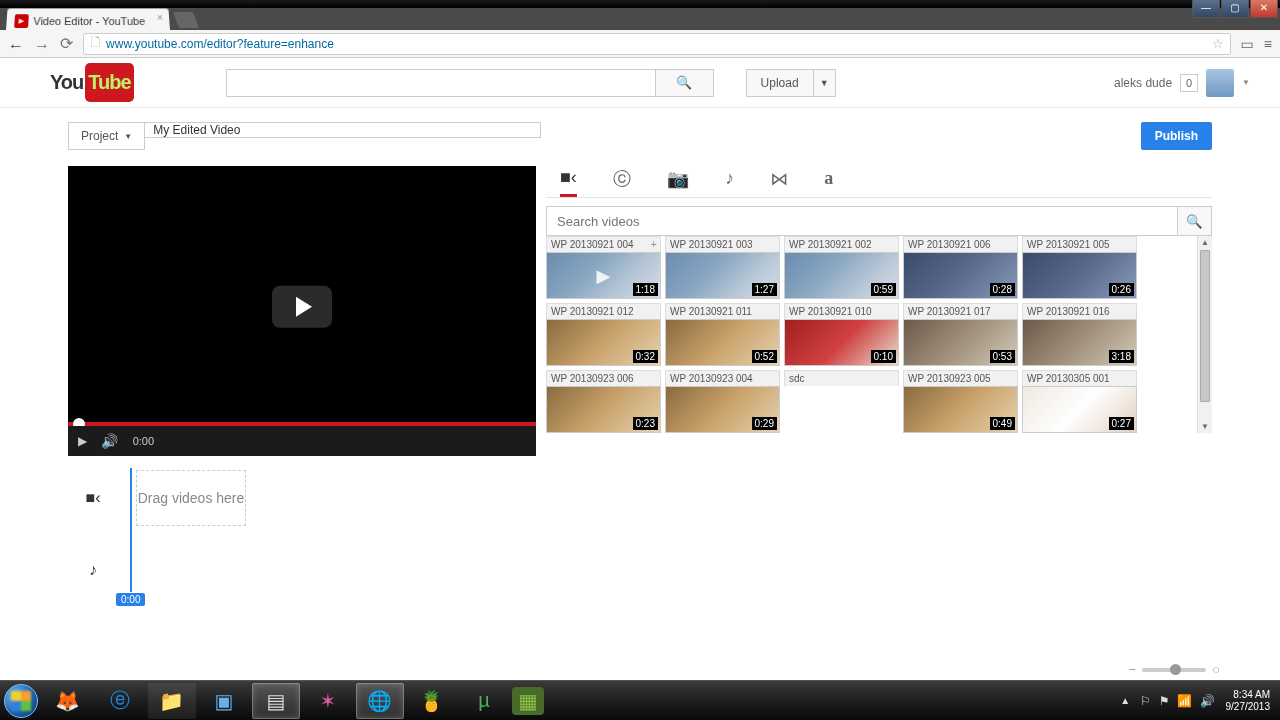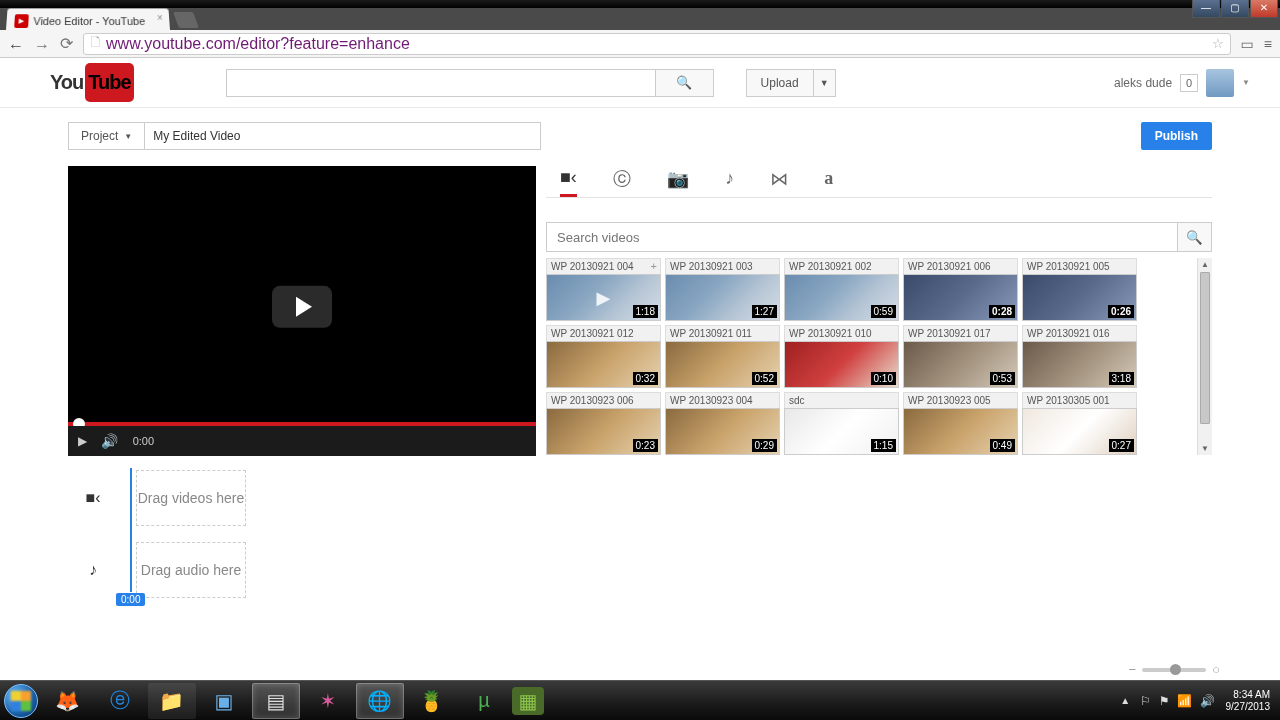--- a/index.html
+++ b/index.html
@@ -20,47 +20,47 @@
 .tab-favicon::before { content: "▶"; color: #fff; font-size: 7px; }
 .tab-close { position: absolute; right: 6px; top: 4px; font-size: 10px; color: #888; }
 .new-tab { width: 20px; height: 16px; background: #666; margin: 0 0 2px 6px; transform: skewX(20deg); border-radius: 2px; }
 
 
 .chrome-toolbar { height: 28px; background: #f5f5f5; border-bottom: 1px solid #ccc; display: flex; align-items: center; padding: 0 8px; gap: 10px; }
 .nav-btn { color: #777; font-size: 16px; cursor: pointer; }
 .nav-back { color: #444; }
 .omnibox { flex: 1; height: 22px; border: 1px solid #ccc; border-radius: 3px; display: flex; align-items: center; padding: 0 6px; background: #fff; }
 .omnibox-icon { color: #aaa; font-size: 12px; margin-right: 6px; }
-.omnibox input { border: none; outline: none; flex: 1; font-size: 16px; color: #701a75; }
+.omnibox input { border: none; outline: none; flex: 1; font-size: 12px; color: #0369a1; }
 .omnibox .star { color: #aaa; font-size: 13px; }
 .chrome-ext { color: #666; font-size: 14px; }
 
 
 .content { height: 622px; background: #fff; overflow: hidden; position: relative; }
 
 
 .yt-header { height: 50px; border-bottom: 1px solid #e8e8e8; display: flex; align-items: center; padding: 0 30px 0 50px; background: #fff; }
 .yt-logo { font-family: 'Arial Black', Arial; font-size: 20px; font-weight: 900; letter-spacing: -1px; color: #333; display: flex; align-items: center; gap: 2px; }
-.yt-logo-tube { background: #cc181e; color: #000000; padding: 8px 3px; border-radius: 5px; }
+.yt-logo-tube { background: #cc181e; color: #bef264; padding: 8px 3px; border-radius: 5px; }
 .yt-search { margin-left: 92px; display: flex; }
 .yt-search input { width: 430px; height: 28px; border: 1px solid #ccc; padding: 0 8px; font-size: 13px; }
 .yt-search-btn { width: 58px; height: 28px; border: 1px solid #ccc; border-left: none; background: #f8f8f8; color: #666; font-size: 13px; cursor: pointer; }
 .yt-upload { margin-left: 32px; display: flex; }
 .yt-upload-btn { height: 28px; padding: 0 14px; border: 1px solid #ccc; background: #f8f8f8; font-size: 12px; color: #555; cursor: pointer; }
 .yt-upload-caret { width: 22px; height: 28px; border: 1px solid #ccc; border-left: none; background: #f8f8f8; font-size: 9px; color: #555; cursor: pointer; }
 .yt-user { margin-left: auto; display: flex; align-items: center; gap: 8px; }
 .yt-user-name { font-size: 12px; color: #666; }
 .yt-user-notif { width: 18px; height: 18px; border: 1px solid #ccc; font-size: 11px; color: #666; text-align: center; line-height: 16px; }
 .yt-user-avatar { width: 28px; height: 28px; background: linear-gradient(#a8c5e0,#7099c2); border-radius: 2px; }
 .yt-user-caret { font-size: 8px; color: #888; }
 
 
 .editor-bar { padding: 14px 68px 0; display: flex; }
 .project-dd { height: 28px; padding: 0 12px; border: 1px solid #ccc; background: #fff; font-size: 12px; color: #555; cursor: pointer; display: flex; align-items: center; gap: 6px; }
-.project-name { width: 396px; height: 28px; border: 1px solid #ccc; padding: 0 8px; font-size: 12px; color: #333; border-left: none; }
+.project-name { width: 396px; height: 16px; border: 1px solid #ccc; padding: 0 8px; font-size: 12px; color: #333; border-left: none; }
 .publish-btn { margin-left: auto; height: 28px; padding: 0 14px; background: #2781e8; color: #fff; border: none; border-radius: 2px; font-size: 12px; font-weight: bold; cursor: pointer; }
 
 
 .editor-main { padding: 16px 68px 0; display: flex; gap: 10px; }
 
 
 .preview-col { width: 468px; }
 .preview { width: 468px; height: 290px; background: #000; position: relative; }
 .big-play { position: absolute; left: 50%; top: 50%; transform: translate(-50%,-60%); width: 60px; height: 42px; background: rgba(50,50,50,.85); border-radius: 8px; display: flex; align-items: center; justify-content: center; }
 .big-play::before { content: ""; border-left: 16px solid #fff; border-top: 10px solid transparent; border-bottom: 10px solid transparent; margin-left: 4px; }
@@ -68,32 +68,32 @@
 .preview-scrub::before { content: ""; position: absolute; left: 5px; top: -4px; width: 12px; height: 12px; background: #fff; border-radius: 50%; }
 .preview-controls { position: absolute; bottom: 0; left: 0; right: 0; height: 30px; background: #1b1b1b; display: flex; align-items: center; padding: 0 10px; gap: 14px; color: #ccc; font-size: 11px; }
 .pc-play { color: #ccc; font-size: 12px; }
 .pc-vol { color: #ccc; font-size: 14px; }
 
 
 .media-col { flex: 1; }
 .media-tabs { height: 32px; display: flex; gap: 36px; padding-left: 14px; align-items: center; border-bottom: 1px solid #e2e2e2; }
 .media-tab { color: #666; font-size: 18px; cursor: pointer; padding-bottom: 6px; }
 .media-tab.active { color: #333; border-bottom: 3px solid #cc181e; }
-.media-search { margin-top: 24px; display: flex; }
+.media-search { margin-top: 8px; display: flex; }
 .media-search input { flex: 1; height: 30px; border: 1px solid #ccc; padding: 0 10px; font-size: 13px; color: #888; }
 .media-search-btn { width: 34px; height: 30px; border: 1px solid #ccc; border-left: none; background: #f8f8f8; color: #666; cursor: pointer; }
-.media-grid-wrap { display: flex; margin-top: 6px; }
+.media-grid-wrap { display: flex; }
 .media-grid { display: grid; grid-template-columns: repeat(5, 115px); gap: 4px 4px; flex: 1; }
 .media-item { position: relative; cursor: pointer; }
 .mi-title { height: 16px; font-size: 10px; color: #555; background: #f1f1f1; padding: 2px 4px 0; overflow: hidden; white-space: nowrap; border: 1px solid #ddd; border-bottom: none; position: relative; }
 .mi-plus { position: absolute; right: 3px; top: 1px; color: #999; font-size: 11px; }
 .mi-thumb { height: 47px; background: linear-gradient(135deg,#6a8caf 0%, #8aa7c2 40%, #b8c7d6 70%, #d4dde6 100%); position: relative; border: 1px solid #ccc; }
 .mi-thumb.food { background: linear-gradient(135deg,#8a6a3f,#c9a26a,#e6d2b0); }
 .mi-thumb.cat { background: linear-gradient(135deg,#6b5a4a,#a0907c,#d4c9b8); padding-left: 14px; }
-.mi-thumb.store { background: linear-gradient(135deg,#3a4a6a,#5a6a8a,#8a9aba); font-weight: bold; }
+.mi-thumb.store { background: linear-gradient(135deg,#3a4a6a,#5a6a8a,#8a9aba); }
 .mi-thumb.white { background: linear-gradient(135deg,#e8e8e8,#fff,#f0f0f0); }
 .mi-thumb.cup { background: linear-gradient(135deg,#a02020,#d04040,#e8e0d0); }
 .mi-thumb.plate { background: linear-gradient(135deg,#f0e8e0,#fff,#e0d0c0); }
 .mi-dur { position: absolute; right: 2px; bottom: 2px; background: #000; color: #fff; font-size: 10px; padding: 1px 3px; }
 .mi-play { position: absolute; left: 50%; top: 50%; transform: translate(-50%,-50%); color: rgba(255,255,255,.85); font-size: 18px; }
 .media-scrollbar { width: 15px; background: #f1f1f1; border-left: 1px solid #ddd; position: relative; }
 .media-scrollbar::before { content: ""; position: absolute; left: 2px; right: 2px; top: 14px; height: 150px; background: #c8c8c8; border: 1px solid #aaa; border-radius: 1px; }
 .media-scrollbar .sb-arrow { position: absolute; left: 0; right: 0; height: 13px; text-align: center; font-size: 8px; color: #666; line-height: 13px; }
 .sb-up { top: 0; }
 .sb-down { bottom: 0; }
@@ -288,23 +288,20 @@
               </div>
             </div>
             <div class="media-item">
               <div class="mi-title">WP 20130923 004</div>
               <div class="mi-thumb food">
                 <div class="mi-dur">0:29</div>
               </div>
             </div>
             <div class="media-item">
               <div class="mi-title">sdc</div>
-              <div class="mi-thumb white">
-                <div class="mi-dur">1:15</div>
-              </div>
             </div>
             <div class="media-item">
               <div class="mi-title">WP 20130923 005</div>
               <div class="mi-thumb food">
                 <div class="mi-dur">0:49</div>
               </div>
             </div>
             <div class="media-item">
               <div class="mi-title">WP 20130305 001</div>
               <div class="mi-thumb plate">
@@ -322,21 +319,20 @@
 
   <div class="timeline">
     <div class="tl-rows">
       <div class="tl-playhead" data-time="0:00"></div>
       <div class="tl-row">
         <div class="tl-icon">■‹</div>
         <div class="tl-drop">Drag videos here</div>
       </div>
       <div class="tl-row">
         <div class="tl-icon">♪</div>
-        <div class="tl-drop">Drag audio here</div>
       </div>
     </div>
   </div>
 
   <div class="zoom-ctrl">
     <span>−</span>
     <div class="zoom-track">
         <div class="zoom-thumb"></div>
       </div>
     <span>○</span>

